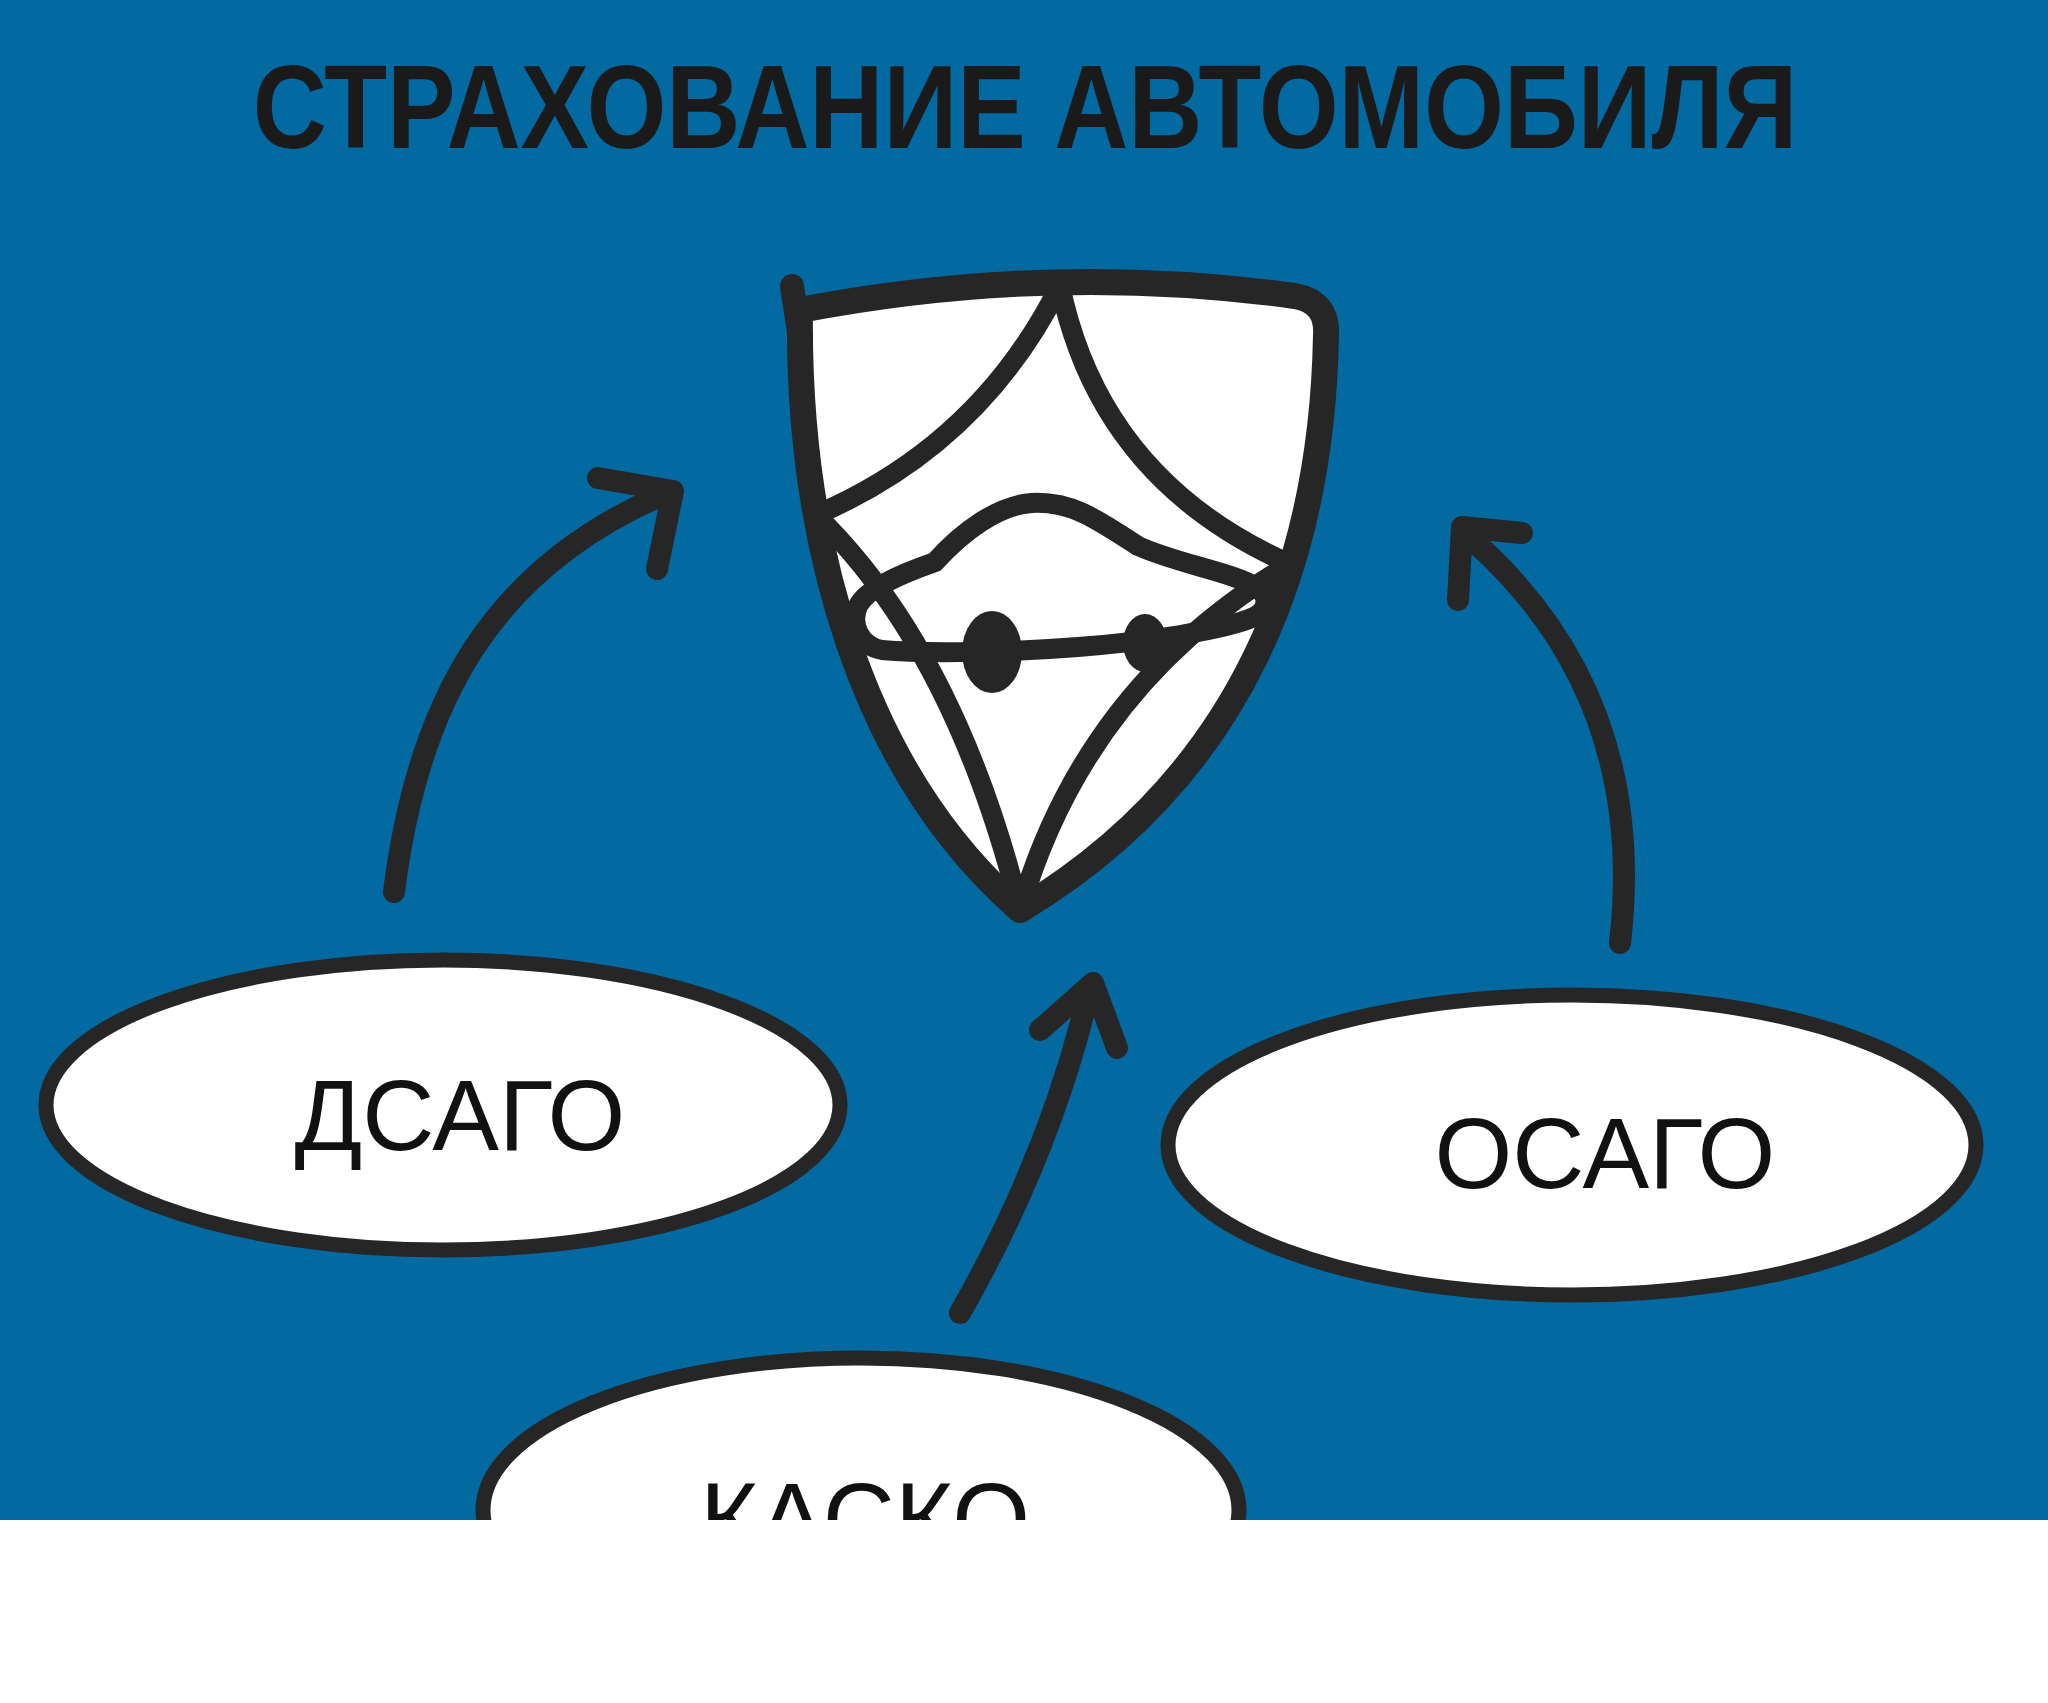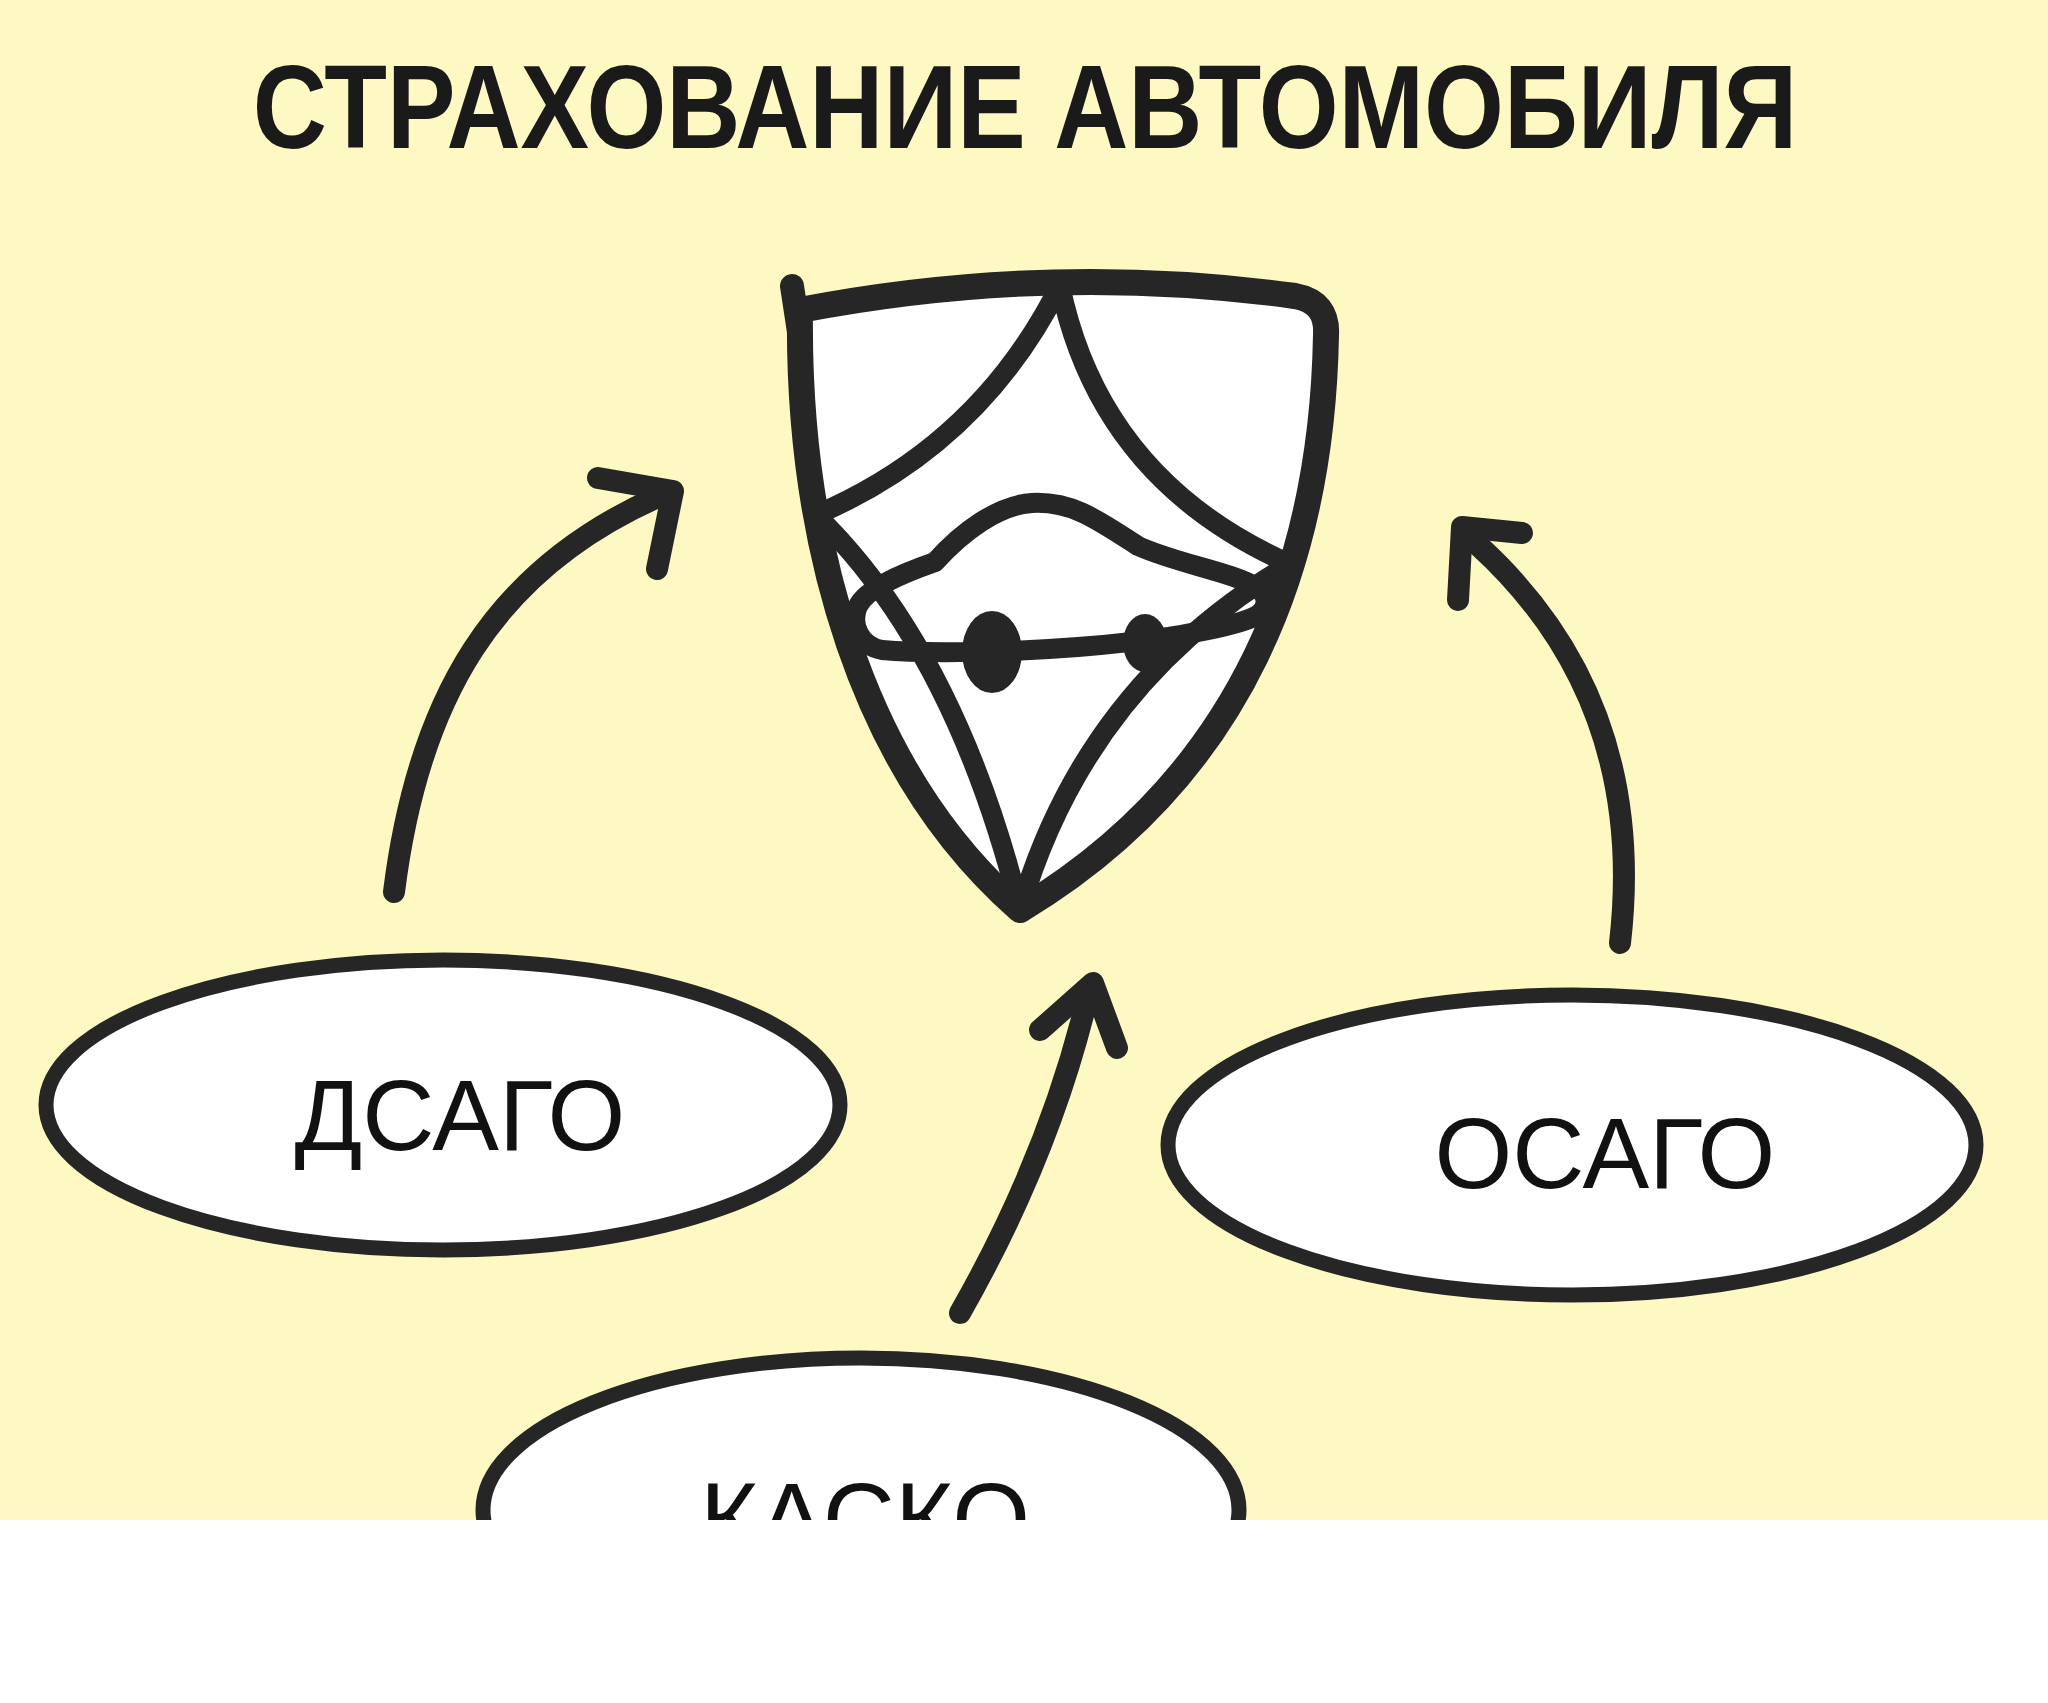--- a/index.html
+++ b/index.html
@@ -5,21 +5,21 @@
   html, body {
     margin: 0;
     padding: 0;
     background: #ffffff;
     font-family: "Liberation Sans", sans-serif;
   }
   .stage {
     position: relative;
     width: 2048px;
     height: 1520px;
-    background: #fef9c3;
+    background: #0369a1;
     overflow: hidden;
   }
   svg { display: block; }
   .ink-stroke {
     fill: none;
     stroke: #262626;
     stroke-linecap: round;
     stroke-linejoin: round;
   }
   .title-text {

